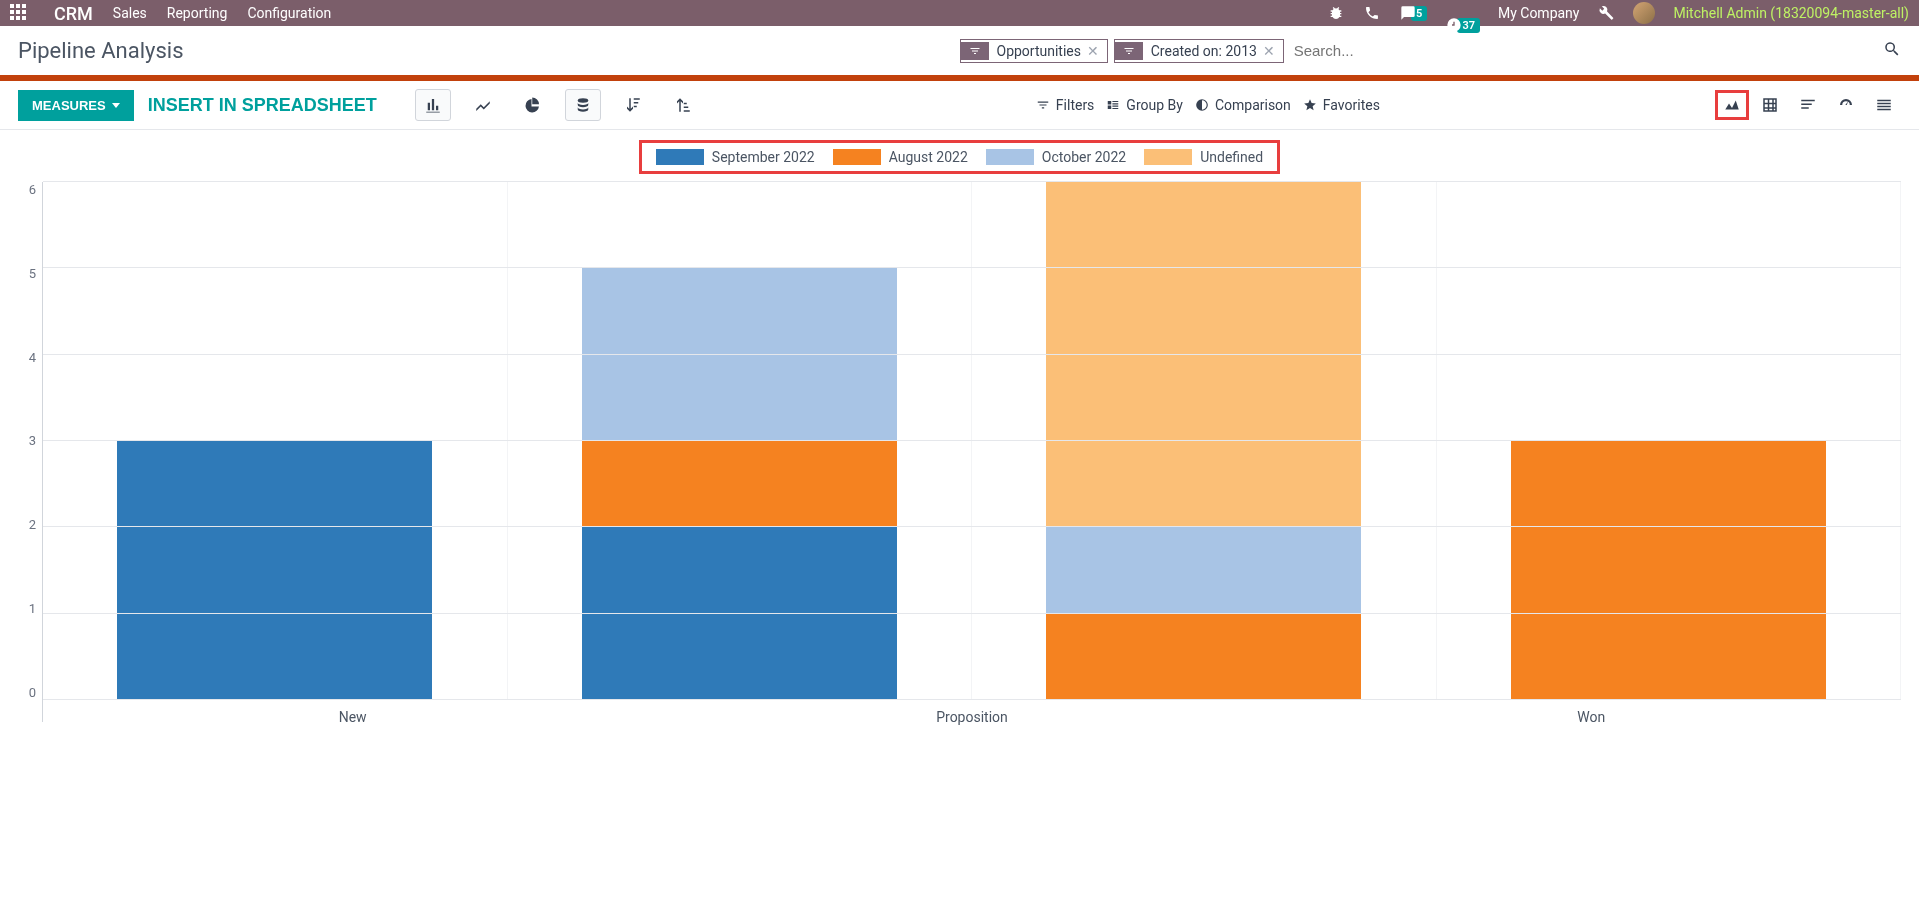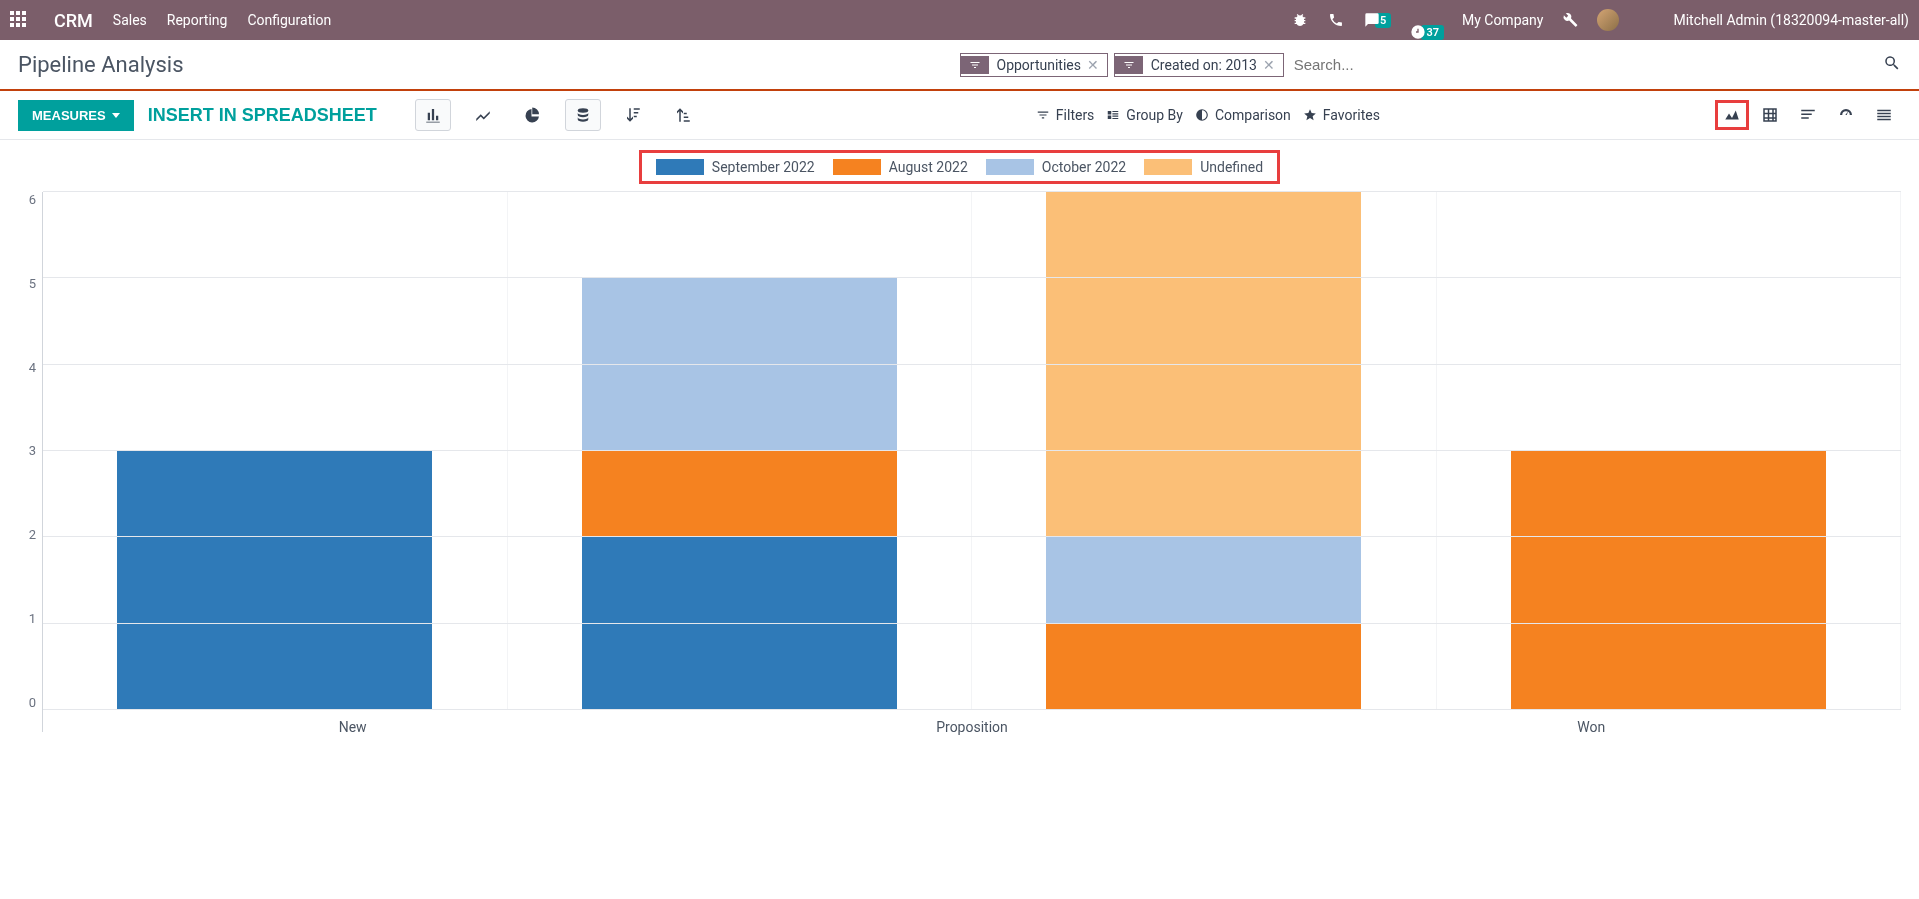--- a/index.html
+++ b/index.html
@@ -1,34 +1,34 @@
 <!DOCTYPE html>
 <html><head>
 <meta charset="utf-8">
 <style>
 * { box-sizing: border-box; margin: 0; padding: 0; }
 body { font-family: -apple-system, BlinkMacSystemFont, "Segoe UI", Roboto, sans-serif; font-size: 14px; color: #374151; background: #fff; }
 
 
-.navbar { background: #7b5e6a; color: #fff; display: flex; align-items: center; height: 40px; padding: 0 10px; }
+.navbar { background: #7b5e6a; color: #fff; display: flex; align-items: center; height: 26px; padding: 0 10px; }
 .navbar-left { display: flex; align-items: center; gap: 20px; }
 .app-grid-icon { width: 18px; height: 18px; display: grid; grid-template-columns: repeat(3,4px); grid-template-rows: repeat(3,4px); gap: 2px; }
 .app-grid-icon span { background: #fff; }
 .app-name { font-size: 18px; font-weight: 500; margin-left: 6px; }
 .nav-link { color: #fff; font-size: 14px; cursor: pointer; }
 .navbar-right { margin-left: auto; display: flex; align-items: center; gap: 18px; }
 .nav-icon { width: 18px; height: 18px; display: inline-flex; align-items: center; justify-content: center; cursor: pointer; position: relative; }
 .nav-icon svg { fill: #fff; }
 .badge { background: #00a09d; color: #fff; font-size: 11px; padding: 1px 5px; border-radius: 3px; font-weight: 600; margin-left: -6px; }
 .company-name { color: #fff; }
 .avatar { width: 22px; height: 22px; border-radius: 50%; background: linear-gradient(135deg, #d4a574, #8b6f47); display: inline-block; }
-.user-name { color: #ffffff; margin-left: 36px; }
-
-
-.header-row { display: flex; align-items: center; padding: 12px 18px; border-bottom: 2px solid #c2410c; }
+.user-name { color: #bef264; }
+
+
+.header-row { display: flex; align-items: center; padding: 12px 18px; border-bottom: 6px solid #c2410c; }
 .page-title { font-size: 22px; color: #4b5563; }
 .search-area { margin-left: auto; display: flex; align-items: center; gap: 6px; flex: 0 0 auto; width: 50%; }
 .filter-chip { border: 1px solid #7c6576; display: flex; align-items: center; font-size: 14px; }
 .chip-icon-part { background: #7c6576; color: #fff; padding: 3px 8px; display: flex; align-items: center; }
 .chip-text-part { padding: 3px 8px; color: #374151; display: flex; align-items: center; gap: 6px; }
 .chip-close { color: #9ca3af; cursor: pointer; font-size: 14px; }
 .search-input { border: none; outline: none; font-size: 15px; flex: 1; padding: 4px; color: #6b7280; }
 .search-icon-right { margin-left: auto; cursor: pointer; }
 
 

